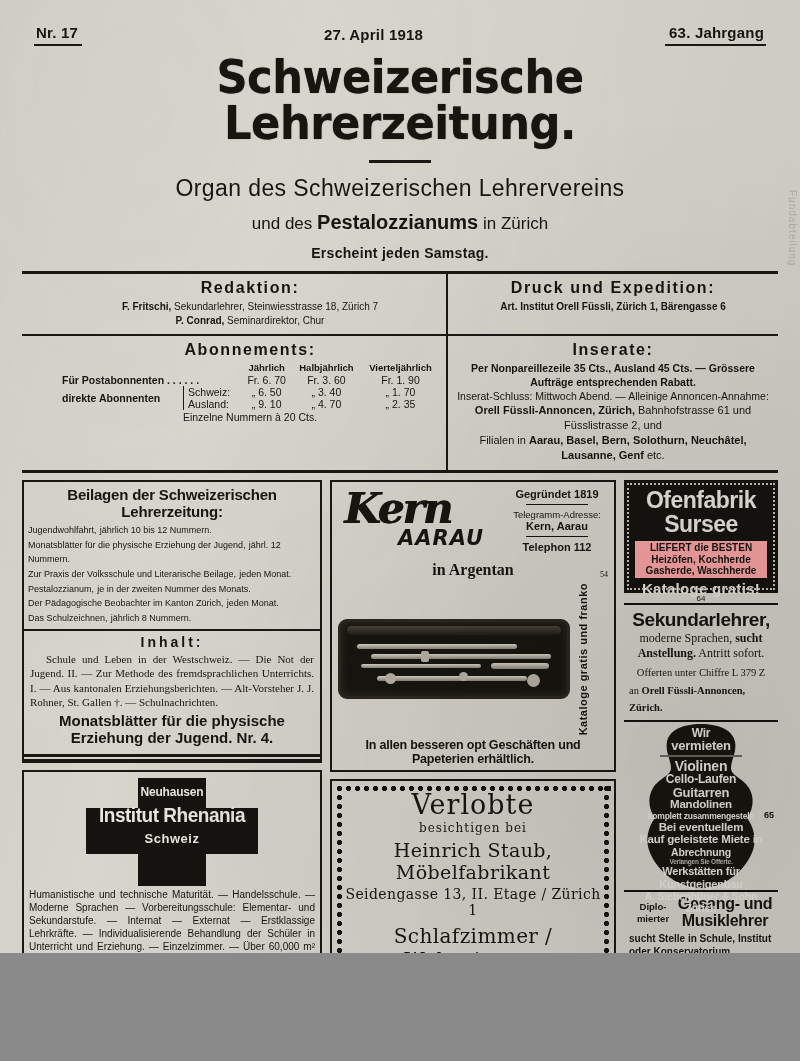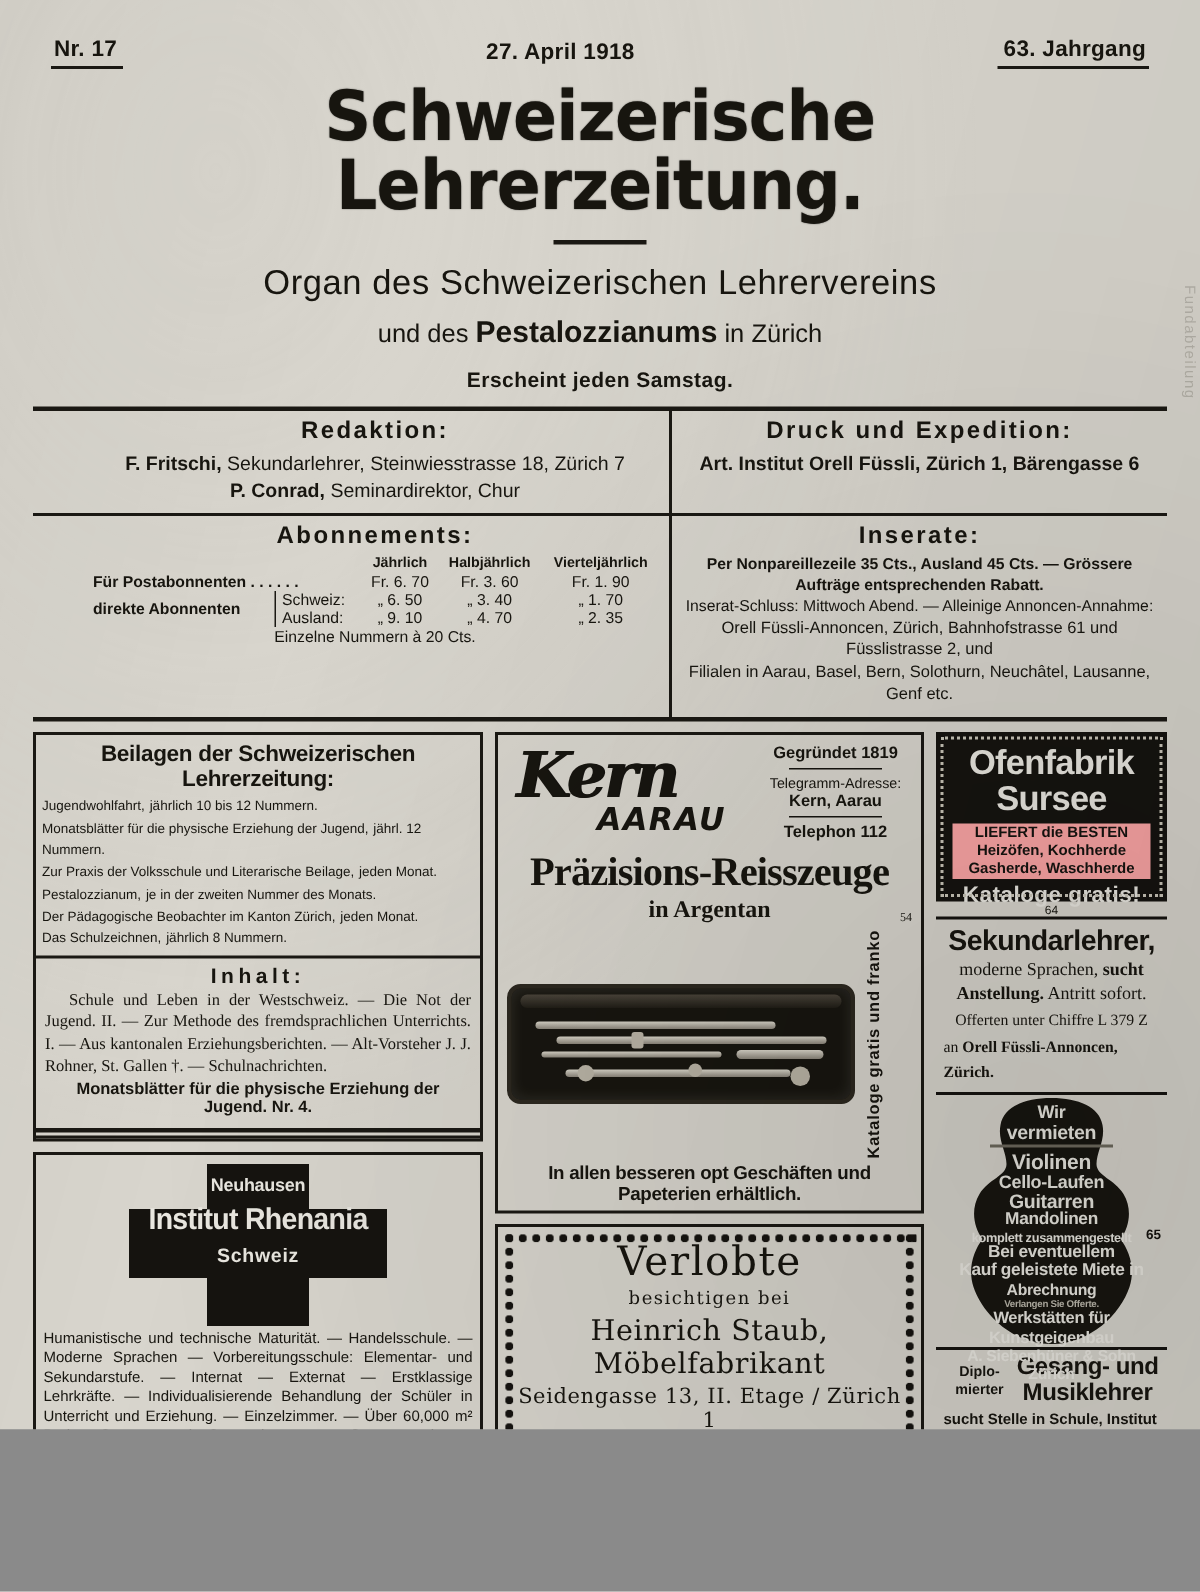--- a/index.html
+++ b/index.html
@@ -44,53 +44,53 @@
   .sub3{text-align:center;font-size:14px;font-weight:bold;margin-top:11px;letter-spacing:.3px;}
 
   
   .infotable{margin:10px 10px 0 10px;border-top:3px solid #1a1813;border-bottom:3px solid #1a1813;}
   .inforow{display:flex;}
   .inforow + .inforow{border-top:2px solid #1a1813;}
   .infocell{padding:5px 6px 7px 6px;}
   .infocell.left{width:380px;border-right:2px solid #1a1813;margin-left:32px;}
   .infocell.right{flex:1;}
   .ihead{text-align:center;font-size:16px;font-weight:bold;letter-spacing:1.6px;margin-bottom:3px;}
-  .iline{font-size:13px;line-height:1.35;}
+  .iline{font-size:10px;line-height:1.35;}
   .iline b{font-weight:bold;}
 
   .abotbl{width:100%;border-collapse:collapse;font-size:10.5px;}
   .abotbl th{font-size:9.5px;font-weight:bold;padding:0 2px 1px 2px;text-align:center;}
   .abotbl td{padding:0 2px;white-space:nowrap;}
   .abotbl td.lbl{font-weight:bold;font-size:10.5px;}
   .abotbl td.num{text-align:center;}
   .brace{display:inline-block;border-left:1px solid #1a1813;padding-left:4px;}
   .einzel{text-align:center;font-size:10.5px;padding-top:1px;}
 
   .ins-l1{font-size:10.5px;font-weight:bold;text-align:center;line-height:1.3;}
   .ins-l2{font-size:10.5px;text-align:center;line-height:1.35;}
   .ins-l3{font-size:11px;text-align:center;line-height:1.35;}
-  .ins-l3 b{font-weight:normal;text-align:right;}
+  .ins-l3 b{font-weight:bold;text-align:right;}
 
   
   .adgrid{display:flex;margin:7px 10px 0 10px;height:632px;}
   .col-l{width:300px;}
   .col-c{width:286px;margin-left:8px;}
   .col-r{flex:1;margin-left:8px;}
   .box{border:2px solid #1a1813;background:transparent;}
   .box + .box{margin-top:7px;}
 
   
   .beil-h{text-align:center;font-size:15px;font-weight:bold;letter-spacing:-.2px;padding:4px 2px 2px 2px;}
   .beil-li{font-size:11.5px;font-weight:bold;line-height:1.28;padding:0 4px;}
   .beil-li span{font-weight:normal;font-size:9px;}
   .inhalt-wrap{border-top:2px solid #1a1813;margin-top:4px;padding:3px 6px 5px 6px;}
   .inhalt-h{text-align:center;font-size:14px;font-weight:bold;letter-spacing:3px;margin-bottom:2px;}
   .inhalt-b{font-size:11px;line-height:1.32;text-align:justify;text-indent:16px;
     font-family:"Liberation Serif",serif;}
-  .inhalt-b2{font-size:11px;font-weight:bold;text-align:center;margin-top:2px;}
+  .inhalt-b2{font-size:15px;font-weight:bold;text-align:center;margin-top:2px;}
   .dblrule{border-top:3px solid #1a1813;border-bottom:2px solid #1a1813;height:2px;margin:3px 0 0 0;}
 
   
   .rhen{position:relative;padding:4px 0 5px 0;}
   .cross-wrap{position:relative;height:112px;}
   .cross{position:absolute;left:50%;top:2px;transform:translateX(-50%);
     width:172px;height:108px;}
   .cross i{position:absolute;background:#15130f;display:block;}
   .cross .harm{left:0;top:30px;width:172px;height:46px;}
   .cross .varm{left:52px;top:0;width:68px;height:108px;}
@@ -372,21 +372,20 @@
             </div>
             <div class="kern-info">
               <div class="g">Gegründet 1819</div>
               <hr>
               <div class="ta">Telegramm-Adresse:</div>
               <div class="g">Kern, Aarau</div>
               <hr>
               <div class="g">Telephon 112</div>
             </div>
           </div>
-          <div class="kern-h">Präzisions-Reisszeuge</div>
           <div class="kern-h2">
             <span>in Argentan</span>
             <span class="n">54</span>
           </div>
           <div class="case-wrap">
             <div class="case">
               <div class="lid"></div>
               <i class="tool" style="left:16px;top:22px;width:160px;height:5px;"></i>
               <i class="tool" style="left:30px;top:32px;width:180px;height:5px;"></i>
               <i class="tool" style="left:20px;top:42px;width:120px;height:4px;"></i>

